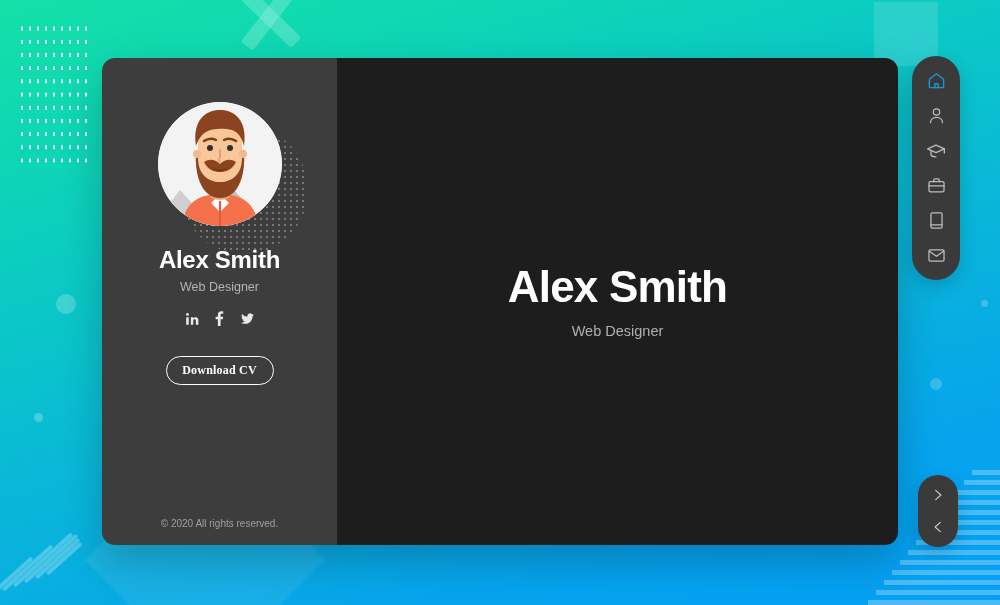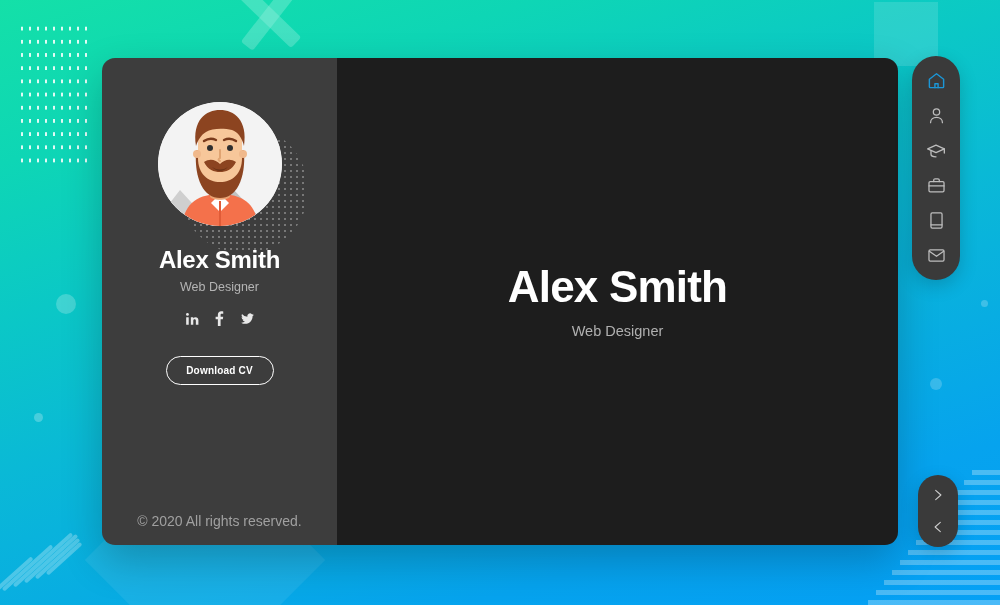--- a/index.html
+++ b/index.html
@@ -169,33 +169,33 @@
   }
 
   .cv-btn {
     margin-top: 30px;
     width: 108px;
     height: 29px;
     border: 1.4px solid #ffffff;
     border-radius: 18px;
     background: transparent;
     color: #ffffff;
-    font-size: 10px;
+    font-size: 12px;
     font-weight: bold;
     letter-spacing: 0.2px;
     cursor: pointer;
-    font-family: Liberation Sans, sans-serif;
+    font-family: Liberation Serif, serif;
   }
 
   .copyright {
     position: absolute;
     bottom: 16px;
     width: 100%;
     text-align: center;
-    font-size: 14px;
+    font-size: 10px;
     color: #a0a0a0;
   }
 
   .panel-right {
     flex: 1;
     background: #1d1d1d;
     display: flex;
     flex-direction: column;
     align-items: center;
     justify-content: center;

